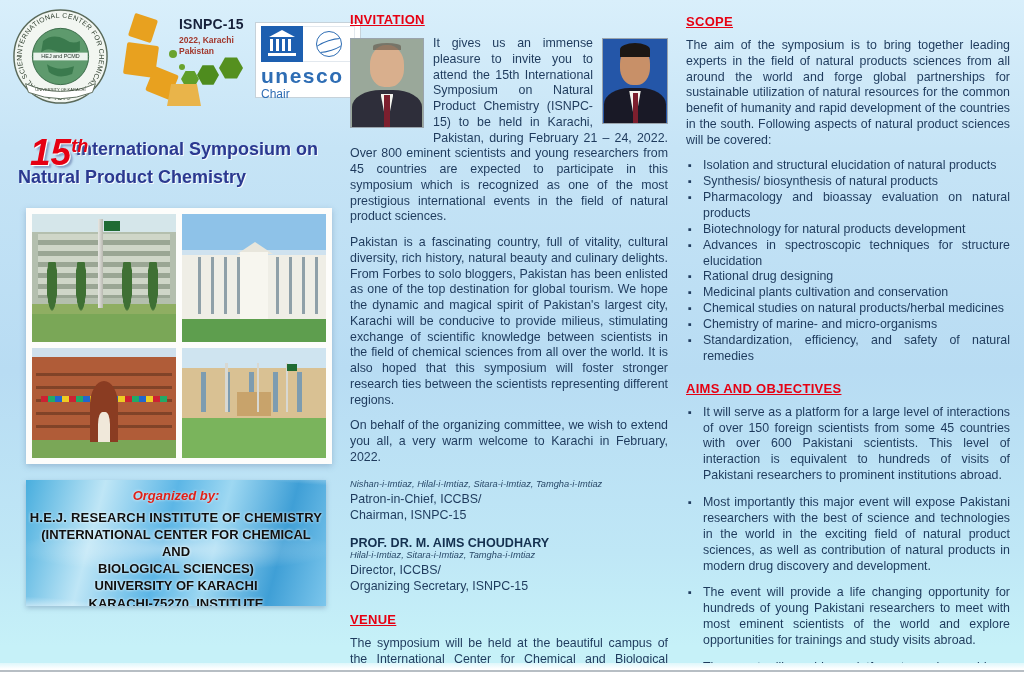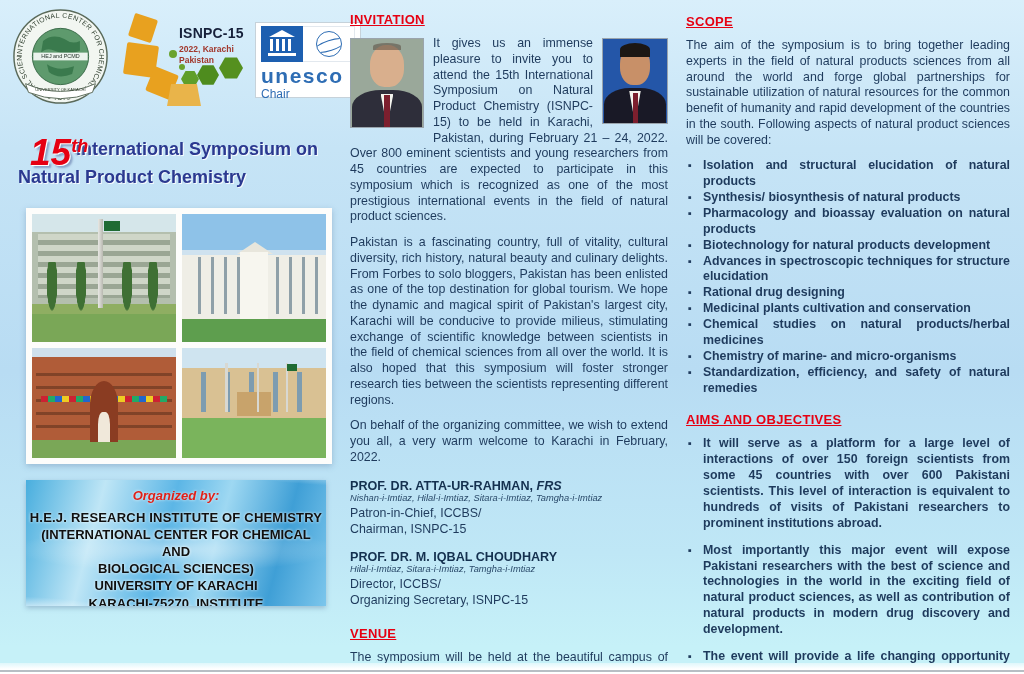--- a/index.html
+++ b/index.html
@@ -32,21 +32,21 @@
   .d2 { width:32px; height:32px; left:2px;  top:36px; transform:rotate(8deg); }
   .d3 { width:26px; height:26px; left:26px; top:62px; transform:rotate(22deg); }
   .dot { position:absolute; border-radius:50%; background:#6aa32e; }
   .c1 { width:8px; height:8px; left:46px; top:42px; }
   .c2 { width:6px; height:6px; left:56px; top:56px; }
   .hex { position:absolute; background:#4e8c1e; clip-path:polygon(25% 6%,75% 6%,100% 50%,75% 94%,25% 94%,0% 50%); }
   .h1 { width:18px; height:18px; left:58px; top:62px; background:#5f9e2a; }
   .h2 { width:22px; height:22px; left:74px; top:56px; }
   .h3 { width:24px; height:24px; left:96px; top:48px; background:#55901f; }
   .trap { position:absolute; left:44px; top:76px; width:34px; height:22px; background:#e9b44a; clip-path:polygon(12% 0,88% 0,100% 100%,0 100%); }
-  .isnpc-txt { position:absolute; left:56px; top:8px; width:70px;margin-top:9px; }
+  .isnpc-txt { position:absolute; left:56px; top:8px; width:70px; }
   .isnpc-name { font-size:14px; font-weight:bold; color:#16203a; letter-spacing:.2px; }
   .isnpc-sub { font-size:8.5px; font-weight:bold; color:#a1372c; line-height:1.3; margin-top:3px; }
 
   .unesco-box { width:106px; height:76px; margin-left:10px; margin-top:14px; background:#fff; border:1px solid #c6d2da; padding:3px 5px 2px; flex:0 0 auto; }
   .unesco-top { display:flex; height:36px; }
   .temple-sq { width:42px; height:36px; background:#1d5fb0; padding-top:4px; }
   .temple-roof { width:0; height:0; border-left:13px solid transparent; border-right:13px solid transparent; border-bottom:7px solid #fff; margin:0 auto; }
   .temple-cols { width:24px; height:12px; margin:2px auto 0; background:repeating-linear-gradient(90deg,#fff 0 3px, transparent 3px 6px); }
   .temple-base { width:28px; height:2.5px; background:#fff; margin:2px auto 0; }
   .unitwin { flex:1; display:flex; align-items:center; justify-content:center; border:1px solid #e2e8ee; border-left:none; }
@@ -122,21 +122,21 @@
   .shirt { position:absolute; left:41%; bottom:0; width:18%; height:38%; background:#f4f4ee; clip-path:polygon(0 0,100% 0,50% 100%); }
   .tie   { position:absolute; left:46.5%; bottom:0; width:7.5%; height:36%; background:#7c1f2e; }
 
   .prof-blk { margin-top:13px; }
   .prof-name { font-size:12.6px; font-weight:bold; color:#14304f; }
   .prof-name .frs { font-style:italic; }
   .prof-awards { font-size:9.3px; font-style:italic; color:#2a4a6a; margin:0 0 2px; }
   .prof-role { font-size:12.4px; color:#1e3a5c; line-height:1.3; }
 
   
-  ul.blt { list-style:none; margin:0 0 10px;font-weight:bold; }
+  ul.blt { list-style:none; margin:0 0 10px; }
   ul.blt li { position:relative; padding-left:17px; color:#1e3a5c; font-size:12.4px; line-height:1.28; text-align:justify; }
   ul.blt li::before { content:"▪"; position:absolute; left:2px; top:0; font-size:11px; color:#1e3a5c; }
   ul.blt.spaced li { margin-bottom:11px; }
 
   
   .footer { position:absolute; left:0; right:0; bottom:0; height:11px; background:linear-gradient(180deg,#dff7fb,#ffffff 55%); }
   .footer-line { position:absolute; left:0; right:0; bottom:2.5px; height:2px; background:#b7bec4; }
 </style>
 </head>
 <body>
@@ -266,28 +266,27 @@
             <div class="shirt"></div>
             <div class="tie"></div>
         </div>
         <p class="body-txt">It gives us an immense pleasure to invite you to attend the 15th International Symposium on Natural Product Chemistry (ISNPC-15) to be held in Karachi, Pakistan, during February 21 – 24, 2022. Over 800 eminent scientists and young researchers from 45 countries are expected to participate in this symposium which is recognized as one of the most prestigious international events in the field of natural product sciences.</p>
       </div>
 
       <p class="body-txt">Pakistan is a fascinating country, full of vitality, cultural diversity, rich history, natural beauty and culinary delights. From Forbes to solo bloggers, Pakistan has been enlisted as one of the top destination for global tourism. We hope the dynamic and magical spirit of Pakistan's largest city, Karachi will be conducive to provide milieus, stimulating exchange of scientific knowledge between scientists in the field of chemical sciences from all over the world. It is also hoped that this symposium will foster stronger research ties between the scientists representing different regions.</p>
       <p class="body-txt">On behalf of the organizing committee, we wish to extend you all, a very warm welcome to Karachi in February, 2022.</p>
 
       <div class="prof-blk">
-        <div class="prof-name"><span>PROF. DR. ATTA-UR-RAHMAN,</span> <span class="frs">FRS</span></div>
         <div class="prof-awards">Nishan-i-Imtiaz, Hilal-i-Imtiaz, Sitara-i-Imtiaz, Tamgha-i-Imtiaz</div>
         <div class="prof-role">Patron-in-Chief, ICCBS/</div>
         <div class="prof-role">Chairman, ISNPC-15</div>
       </div>
 
       <div class="prof-blk">
-        <div class="prof-name"><span>PROF. DR. M. IQBAL CHOUDHARY</span></div>
+        <div class="prof-name"><span>PROF. DR. M. AIMS CHOUDHARY</span></div>
         <div class="prof-awards">Hilal-i-Imtiaz, Sitara-i-Imtiaz, Tamgha-i-Imtiaz</div>
         <div class="prof-role">Director, ICCBS/</div>
         <div class="prof-role">Organizing Secretary, ISNPC-15</div>
       </div>
 
       <div class="sec-h" style="margin-top:18px;">VENUE</div>
       <p class="body-txt">The symposium will be held at the beautiful campus of the International Center for Chemical and Biological Sciences (ICCBS) at the University of Karachi. The ICCBS campus is located at about 20 minutes drive from the Jinnah International Airport and about 40 minutes driving distance from the largest shopping area in the center of the city. Bank, post office, stores, restaurants, and travel agencies are also located within short distance of the symposium venue. Evening bus shuttles will run during the symposium for the scientists, staying on-campus, to take them to various shopping centers and other attractions in the city.</p>
     </div>
 
     <div class="col col-right">

